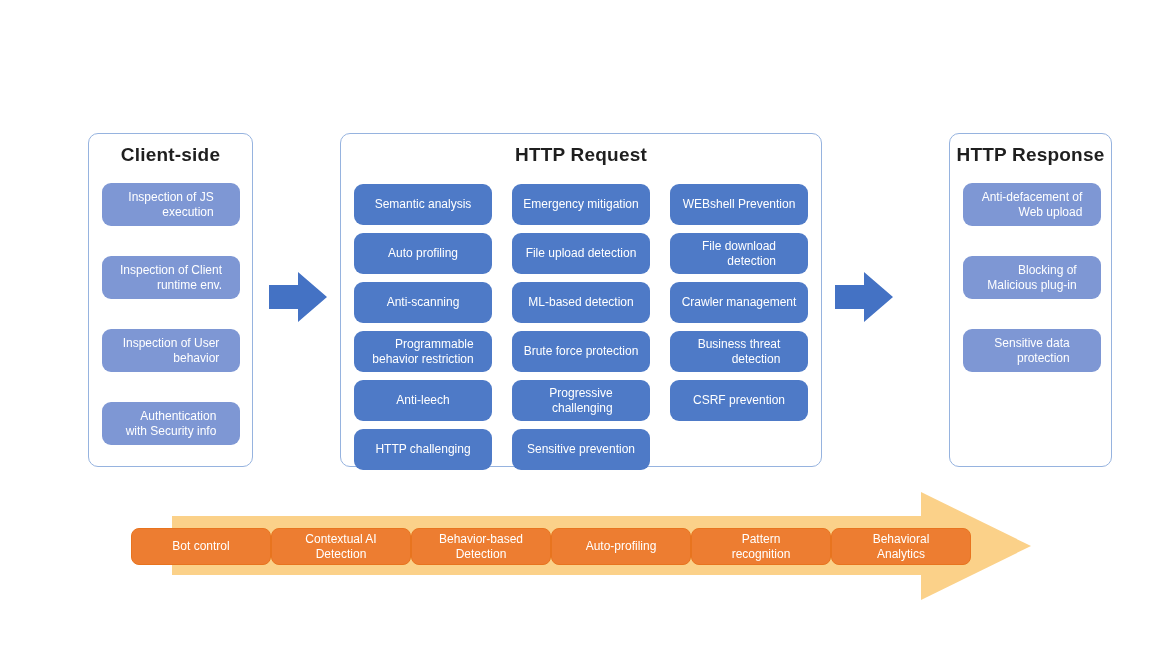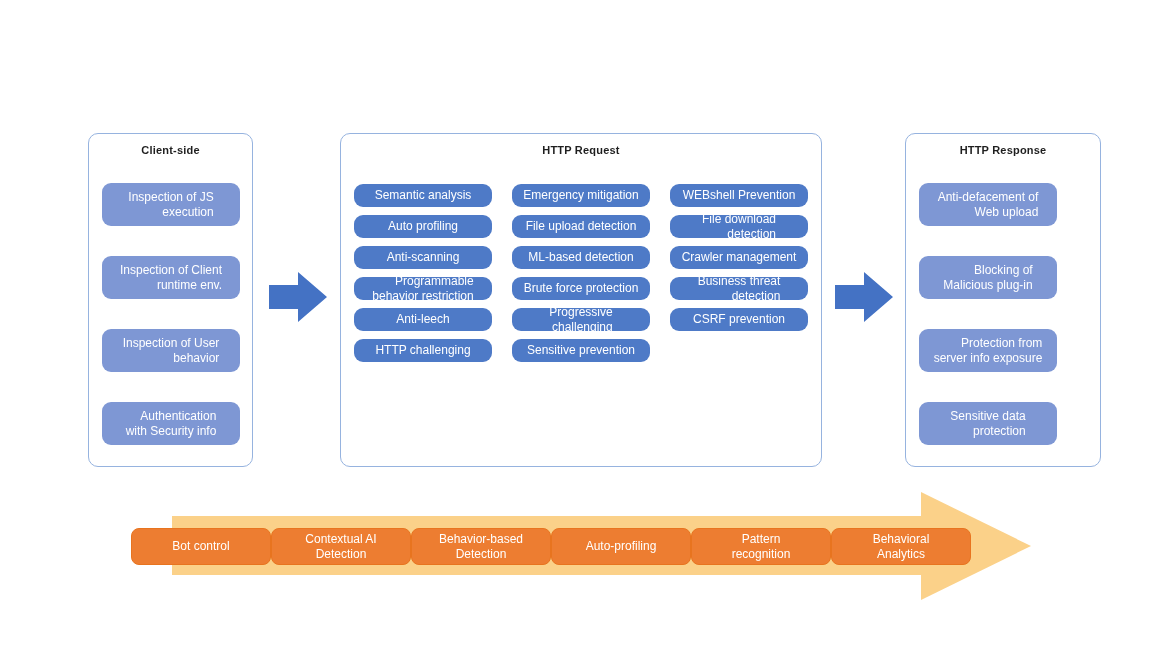--- a/index.html
+++ b/index.html
@@ -8,34 +8,34 @@
     font-family:"Liberation Sans", sans-serif; overflow:hidden;
   }
 
   
   .panel {
     position:absolute; top:133px; height:334px; background:#ffffff;
     border:1px solid #96b3df; border-radius:10px; box-sizing:border-box;
   }
   .panel-client   { left:88px;  width:165px; }
   .panel-request  { left:340px; width:482px; }
-  .panel-response { left:905px; width:196px; }
+  .panel-response { left:949px; width:163px; }
   .panel-title {
     margin:0; padding-top:10px; text-align:center;
-    font-size:11px; font-weight:700; color:#1f1f1f; letter-spacing:.2px;
+    font-size:19px; font-weight:700; color:#1f1f1f; letter-spacing:.2px;
   }
 
   
   .box {
     border-radius:9px; color:#ffffff; font-size:12px; line-height:1.25;
     display:flex; align-items:center; justify-content:center;
     text-align:right; white-space:pre-line; box-sizing:border-box; padding:2px 4px;
   }
   .box-light { background:#7e97d4; height:43px; }
-  .box-mid   { background:#4e7ac7; height:23px; }
+  .box-mid   { background:#4e7ac7; height:41px; }
 
   .vstack {
     position:absolute; left:13px; top:49px; width:138px;
     display:flex; flex-direction:column; gap:30px;
   }
   .cols { position:absolute; left:13px; top:50px; display:flex; gap:20px; }
   .col  { display:flex; flex-direction:column; gap:8px; width:138px; }
 
   
   .block-arrow {
@@ -118,22 +118,20 @@
 
   <div class="block-arrow arrow-2"></div>
 
   <section class="panel panel-response">
     <h2 class="panel-title">HTTP Response</h2>
     <div class="vstack">
       <div class="box box-light">Anti-defacement of
 Web upload</div>
       <div class="box box-light">Blocking of
 Malicious plug-in</div>
-      <div class="box box-light">Protection from
-server info exposure</div>
       <div class="box box-light">Sensitive data
 protection</div>
     </div>
   </section>
 
   <div class="banner-band"></div>
   <div class="banner-head"></div>
   <div class="banner-boxes">
     <div class="obox">Bot control</div>
     <div class="obox">Contextual AI

